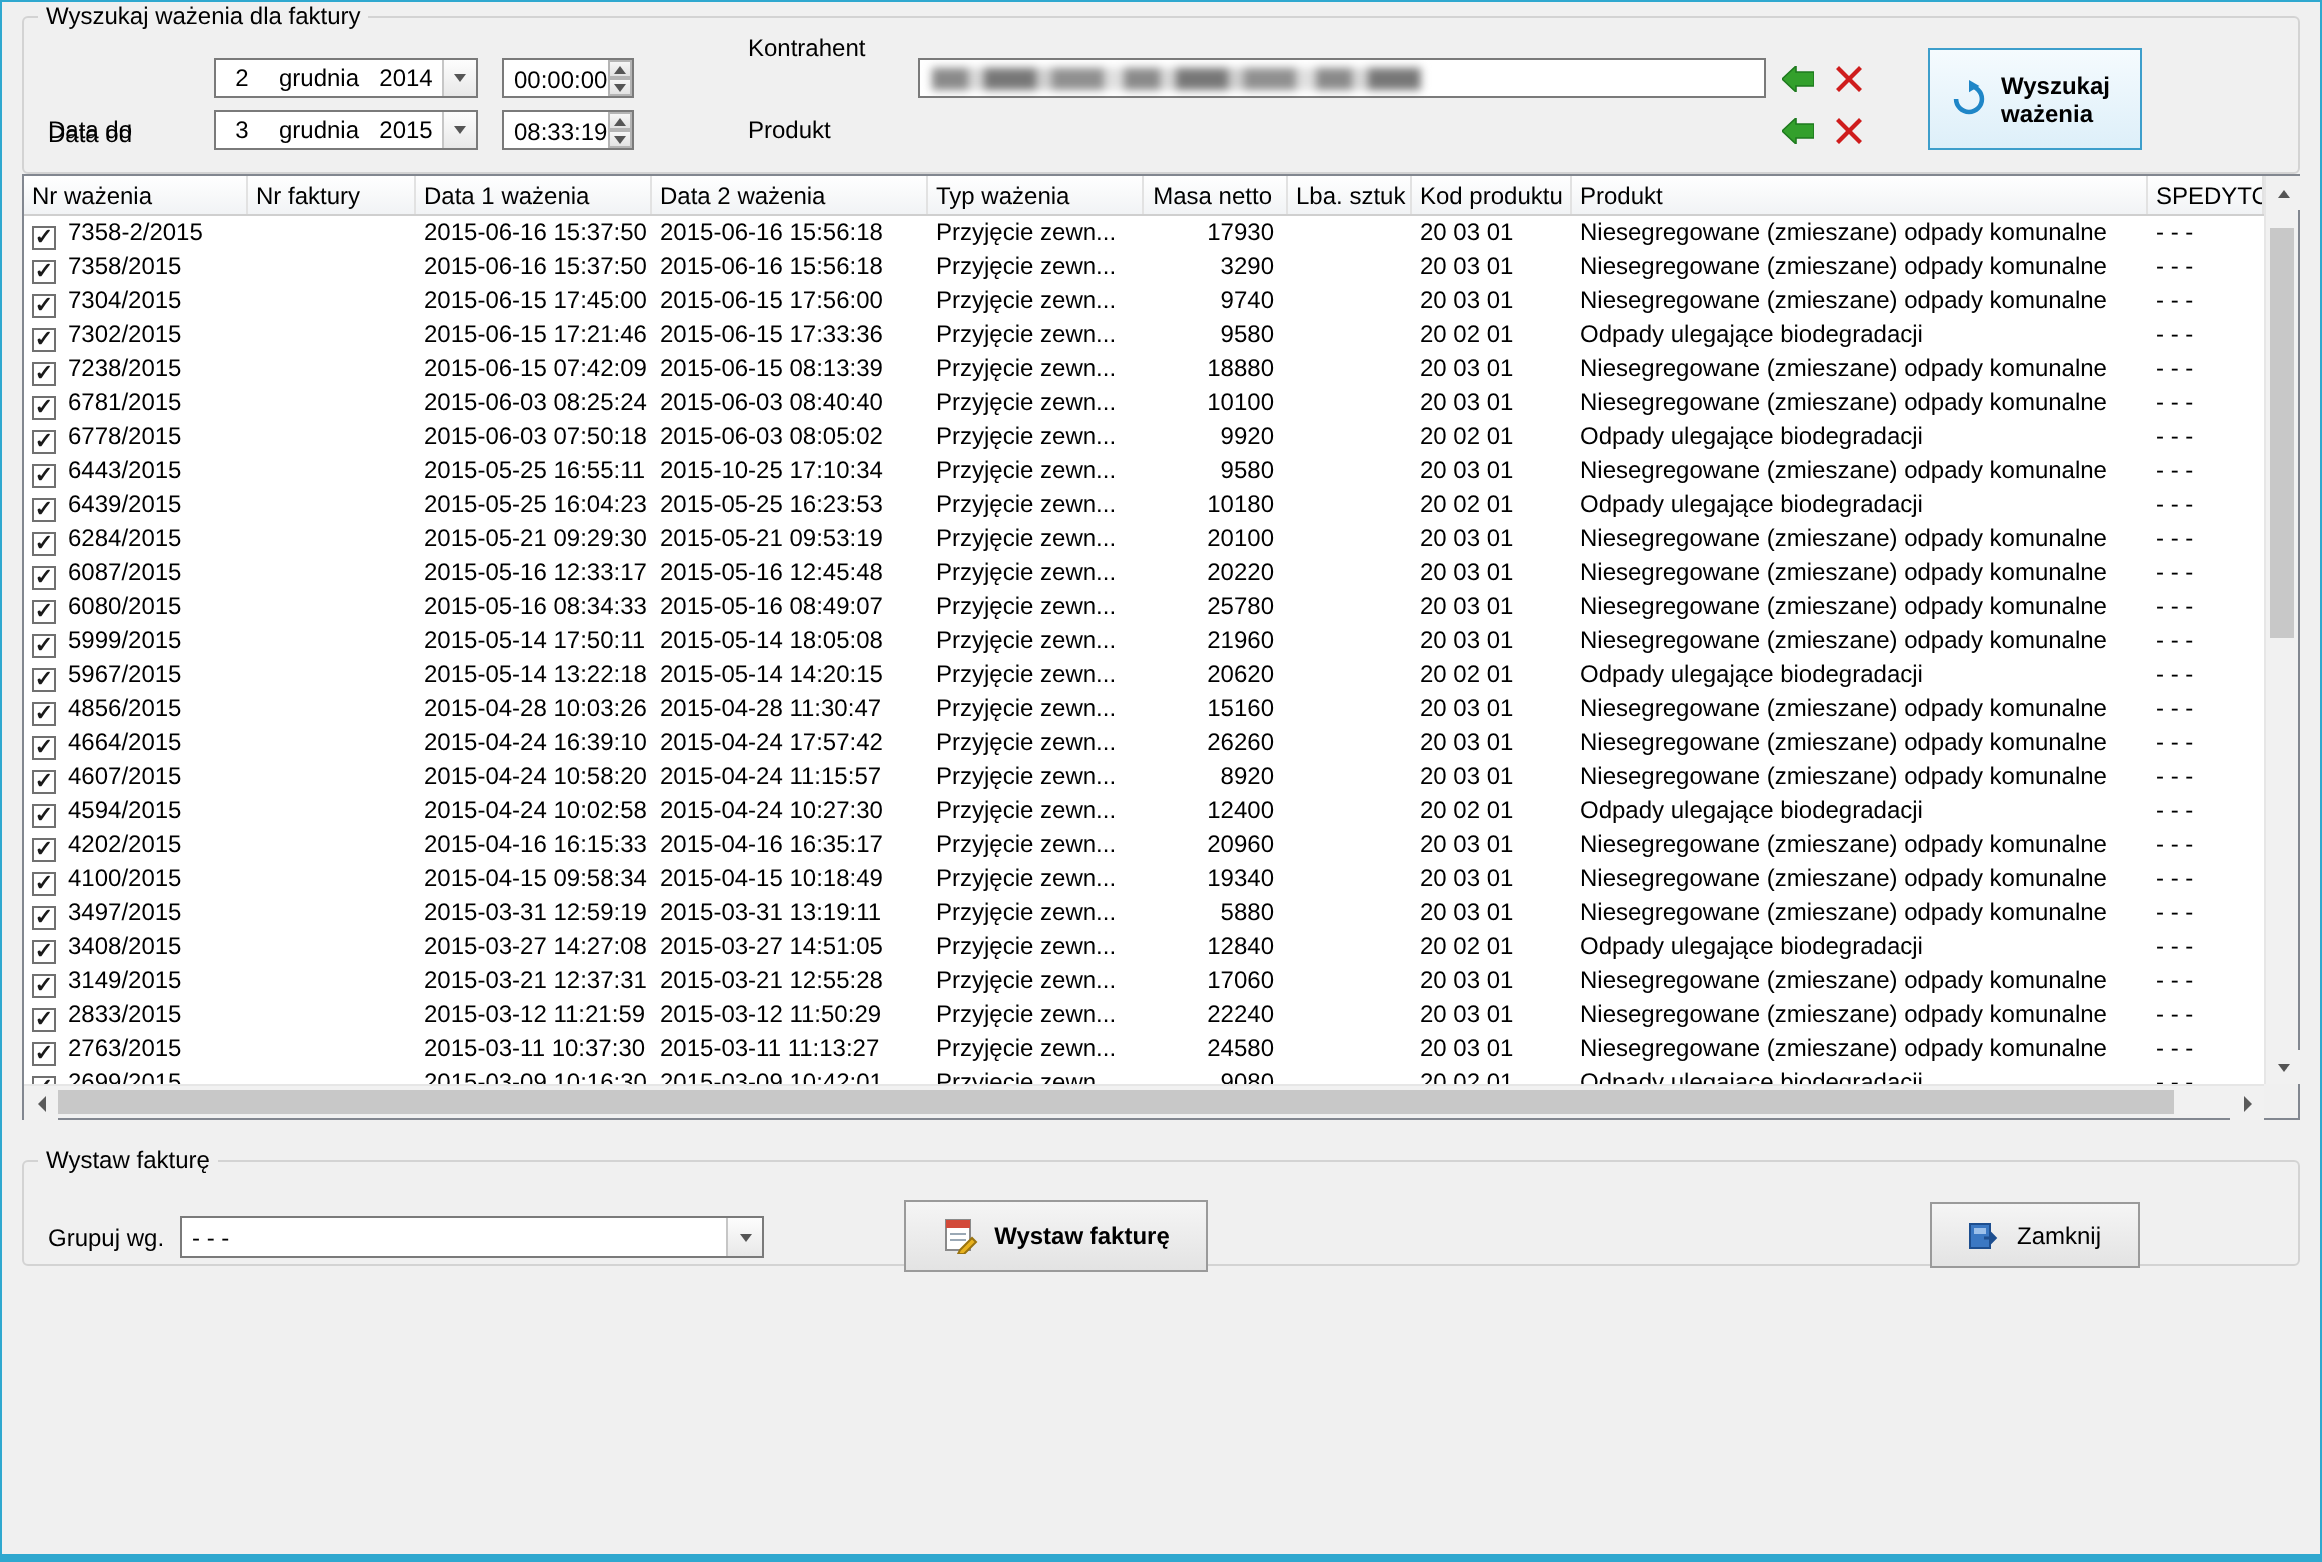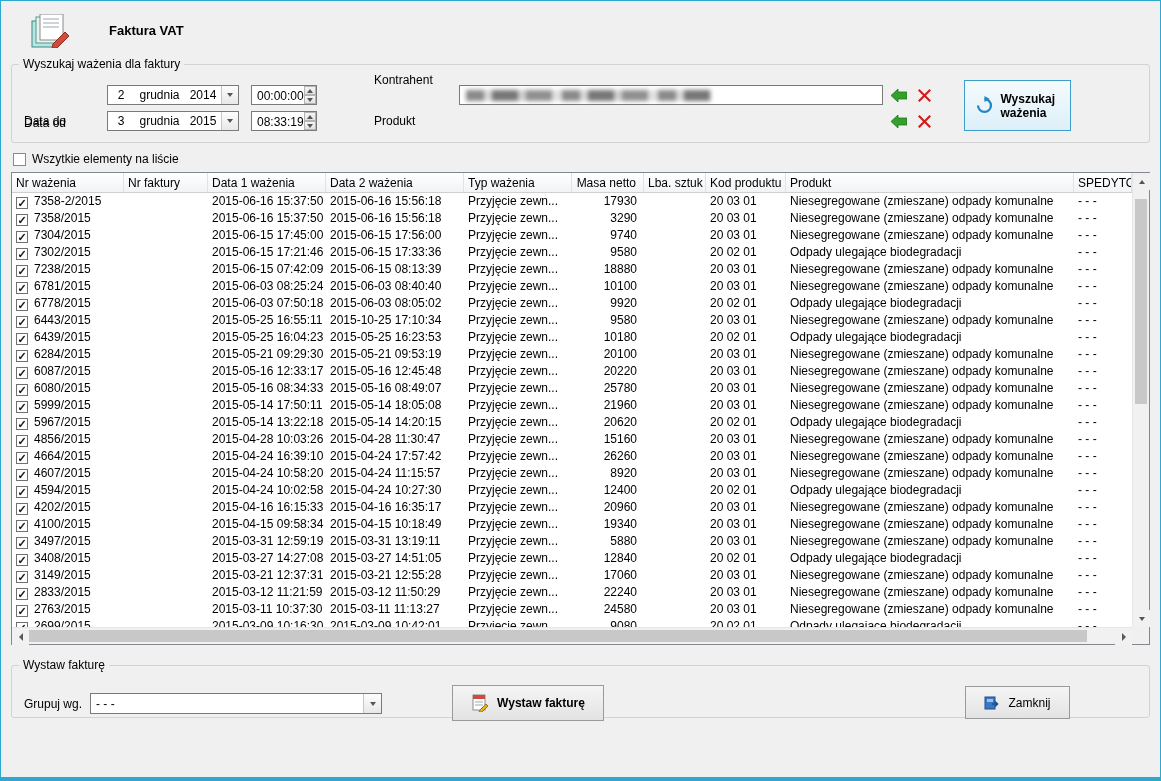--- a/index.html
+++ b/index.html
@@ -126,32 +126,20 @@
 </style>
 </head>
 <body>
 
 <div class="window">
 
 
 
   <div class="content">
 
-    <div class="page-header">
-      <svg width="40" height="34" viewBox="0 0 40 34">
-        <rect x="1" y="7" width="23" height="26" fill="#bfe3de" stroke="#2d8f86"></rect>
-        <rect x="5" y="3" width="23" height="26" fill="#e8f2ee" stroke="#4f9a8f"></rect>
-        <rect x="9" y="0" width="23" height="26" fill="#ffffff" stroke="#8a8a8a"></rect>
-        <line x1="12" y1="5" x2="28" y2="5" stroke="#9aa8b5"></line>
-        <line x1="12" y1="9" x2="28" y2="9" stroke="#9aa8b5"></line>
-        <line x1="12" y1="13" x2="28" y2="13" stroke="#9aa8b5"></line>
-        <path d="M22 30 L34 18 L38 22 L26 34 L21 34 Z" fill="#d24a3a" stroke="#8f2a1e"></path>
-      </svg>
-      <div class="page-title">Faktura VAT</div>
-    </div>
 
     <fieldset class="search-group">
       <legend>Wyszukaj ważenia dla faktury</legend>
 
       <span class="flabel" style="left:12px; top:17px;margin-top:28px;">Data od</span>
       <div class="datebox" style="left:95px; top:14px;">
         <span class="dpart d-day">2</span>
         <span class="dpart d-month">grudnia</span>
         <span class="dpart d-year">2014</span>
         <span class="dd-btn">
@@ -220,24 +208,20 @@
 
       <div class="btn-search">
         <svg width="19" height="19" viewBox="0 0 20 20">
           <path d="M10 3.2 A6.8 6.8 0 1 1 3.2 10" fill="none" stroke="#1f86c7" stroke-width="2.4"></path>
           <path d="M10 0 L15.5 3.2 L10 6.4 Z" fill="#1f86c7"></path>
         </svg>
         <div class="bl">Wyszukaj ważenia</div>
       </div>
     </fieldset>
 
-    <div class="selline">
-      <span class="cbox"></span>
-      <span>Wszytkie elementy na liście</span>
-    </div>
 
     <div class="grid">
       <div class="grid-inner">
         <div class="ghead">
             <div class="gh a-l">Nr ważenia</div>
             <div class="gh a-l">Nr faktury</div>
             <div class="gh a-l">Data 1 ważenia</div>
             <div class="gh a-l">Data 2 ważenia</div>
             <div class="gh a-l">Typ ważenia</div>
             <div class="gh a-r">Masa netto</div>

